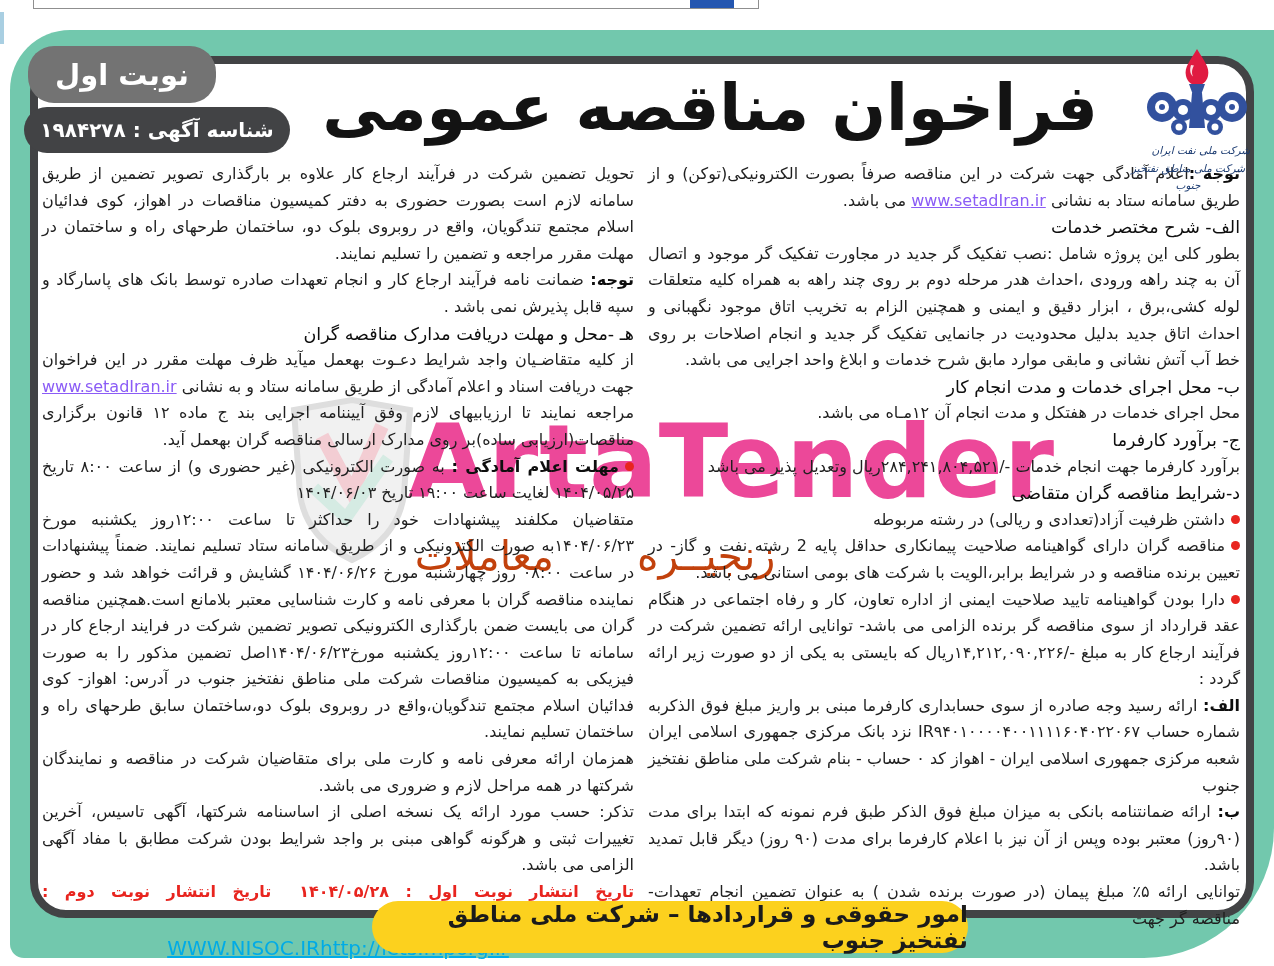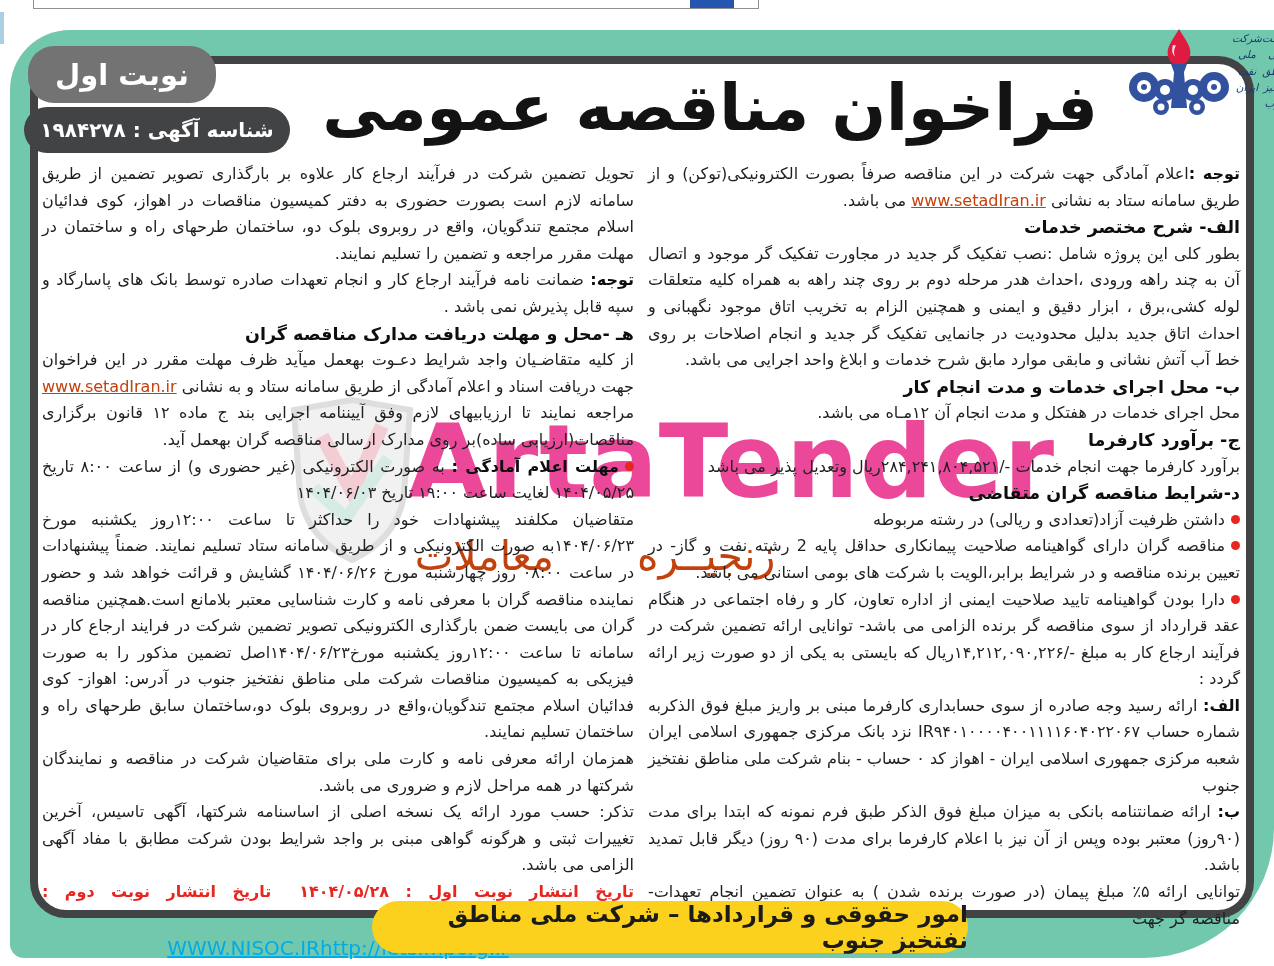--- a/index.html
+++ b/index.html
@@ -27,42 +27,42 @@
   .badge-id { position:absolute; left:24px; top:107px; width:266px; height:46px; background:#424345;
               border-radius:23px; color:#fff; font-weight:bold; font-size:20px;
               display:flex; align-items:center; justify-content:center; z-index:6; direction:rtl; }
 
   
   .page-title { position:absolute; left:292px; top:56px; width:836px; height:104px; z-index:5;
                 display:flex; align-items:center; justify-content:center;
                 font-size:64px; font-weight:bold; color:#131313; direction:rtl; white-space:nowrap; }
 
   
-  .logo { position:absolute; left:1126px; top:28px; width:124px; height:130px; z-index:6;
-          display:flex; flex-direction:row; align-items:flex-start; }
+  .logo { position:absolute; left:1126px; top:48px; width:124px; height:130px; z-index:6;
+          display:flex; flex-direction:column; align-items:flex-end; }
   .logo-text { font-size:10.5px; color:#1a3a70; text-align:center; line-height:1.55;
                direction:rtl; font-style:italic; margin-top:2px; }
 
   
   .wm-shield { position:absolute; left:284px; top:396px; z-index:2; }
   .wm-brand { position:absolute; left:408px; top:402px; z-index:2; font-size:102px; font-weight:bold;
               color:#ec4899; letter-spacing:1px; }
   .wm-sub { position:absolute; left:70px; top:532px; width:1050px; z-index:2; font-size:41px;
             color:#c2410c; direction:rtl; text-align:center; letter-spacing:9px; word-spacing:70px;
             white-space:nowrap; }
 
   
   .col { position:absolute; top:161px; width:592px; direction:rtl; z-index:4;
          font-size:16px; line-height:26.6px; color:#1f1f1f; text-align:justify; }
   .col-right { left:648px; }
   .col-left  { left:42px; }
   .col p, .col h3 { margin:0; padding:0; }
-  .col h3 { font-size:17.5px; font-weight:bold; color:#0e0e0e; }
+  .col h3 { font-size:17.5px; font-weight:normal; color:#0e0e0e; }
   .lbl { font-weight:bold; color:#0e0e0e; }
-  .lnk { color:#c2410c; text-decoration:underline; cursor:pointer; }
+  .lnk { color:#8b5cf6; text-decoration:underline; cursor:pointer; }
   .dot { display:inline-block; width:9px; height:9px; border-radius:50%; background:#e8251f;
          margin-left:6px; vertical-align:1px; }
   .pub-dates { color:#e8251f; font-weight:bold; }
   .pub-dates .second { margin-right:28px; }
   .nisoc { display:block; text-align:center; color:#00abe6; font-size:20px;
            text-decoration:underline; direction:ltr; margin-top:3px; cursor:pointer; }
 
   
   .footer-banner { position:absolute; left:372px; top:901px; width:596px; height:52px; z-index:7;
                    background:#fcd11e; border-radius:27px; display:flex; align-items:center;

